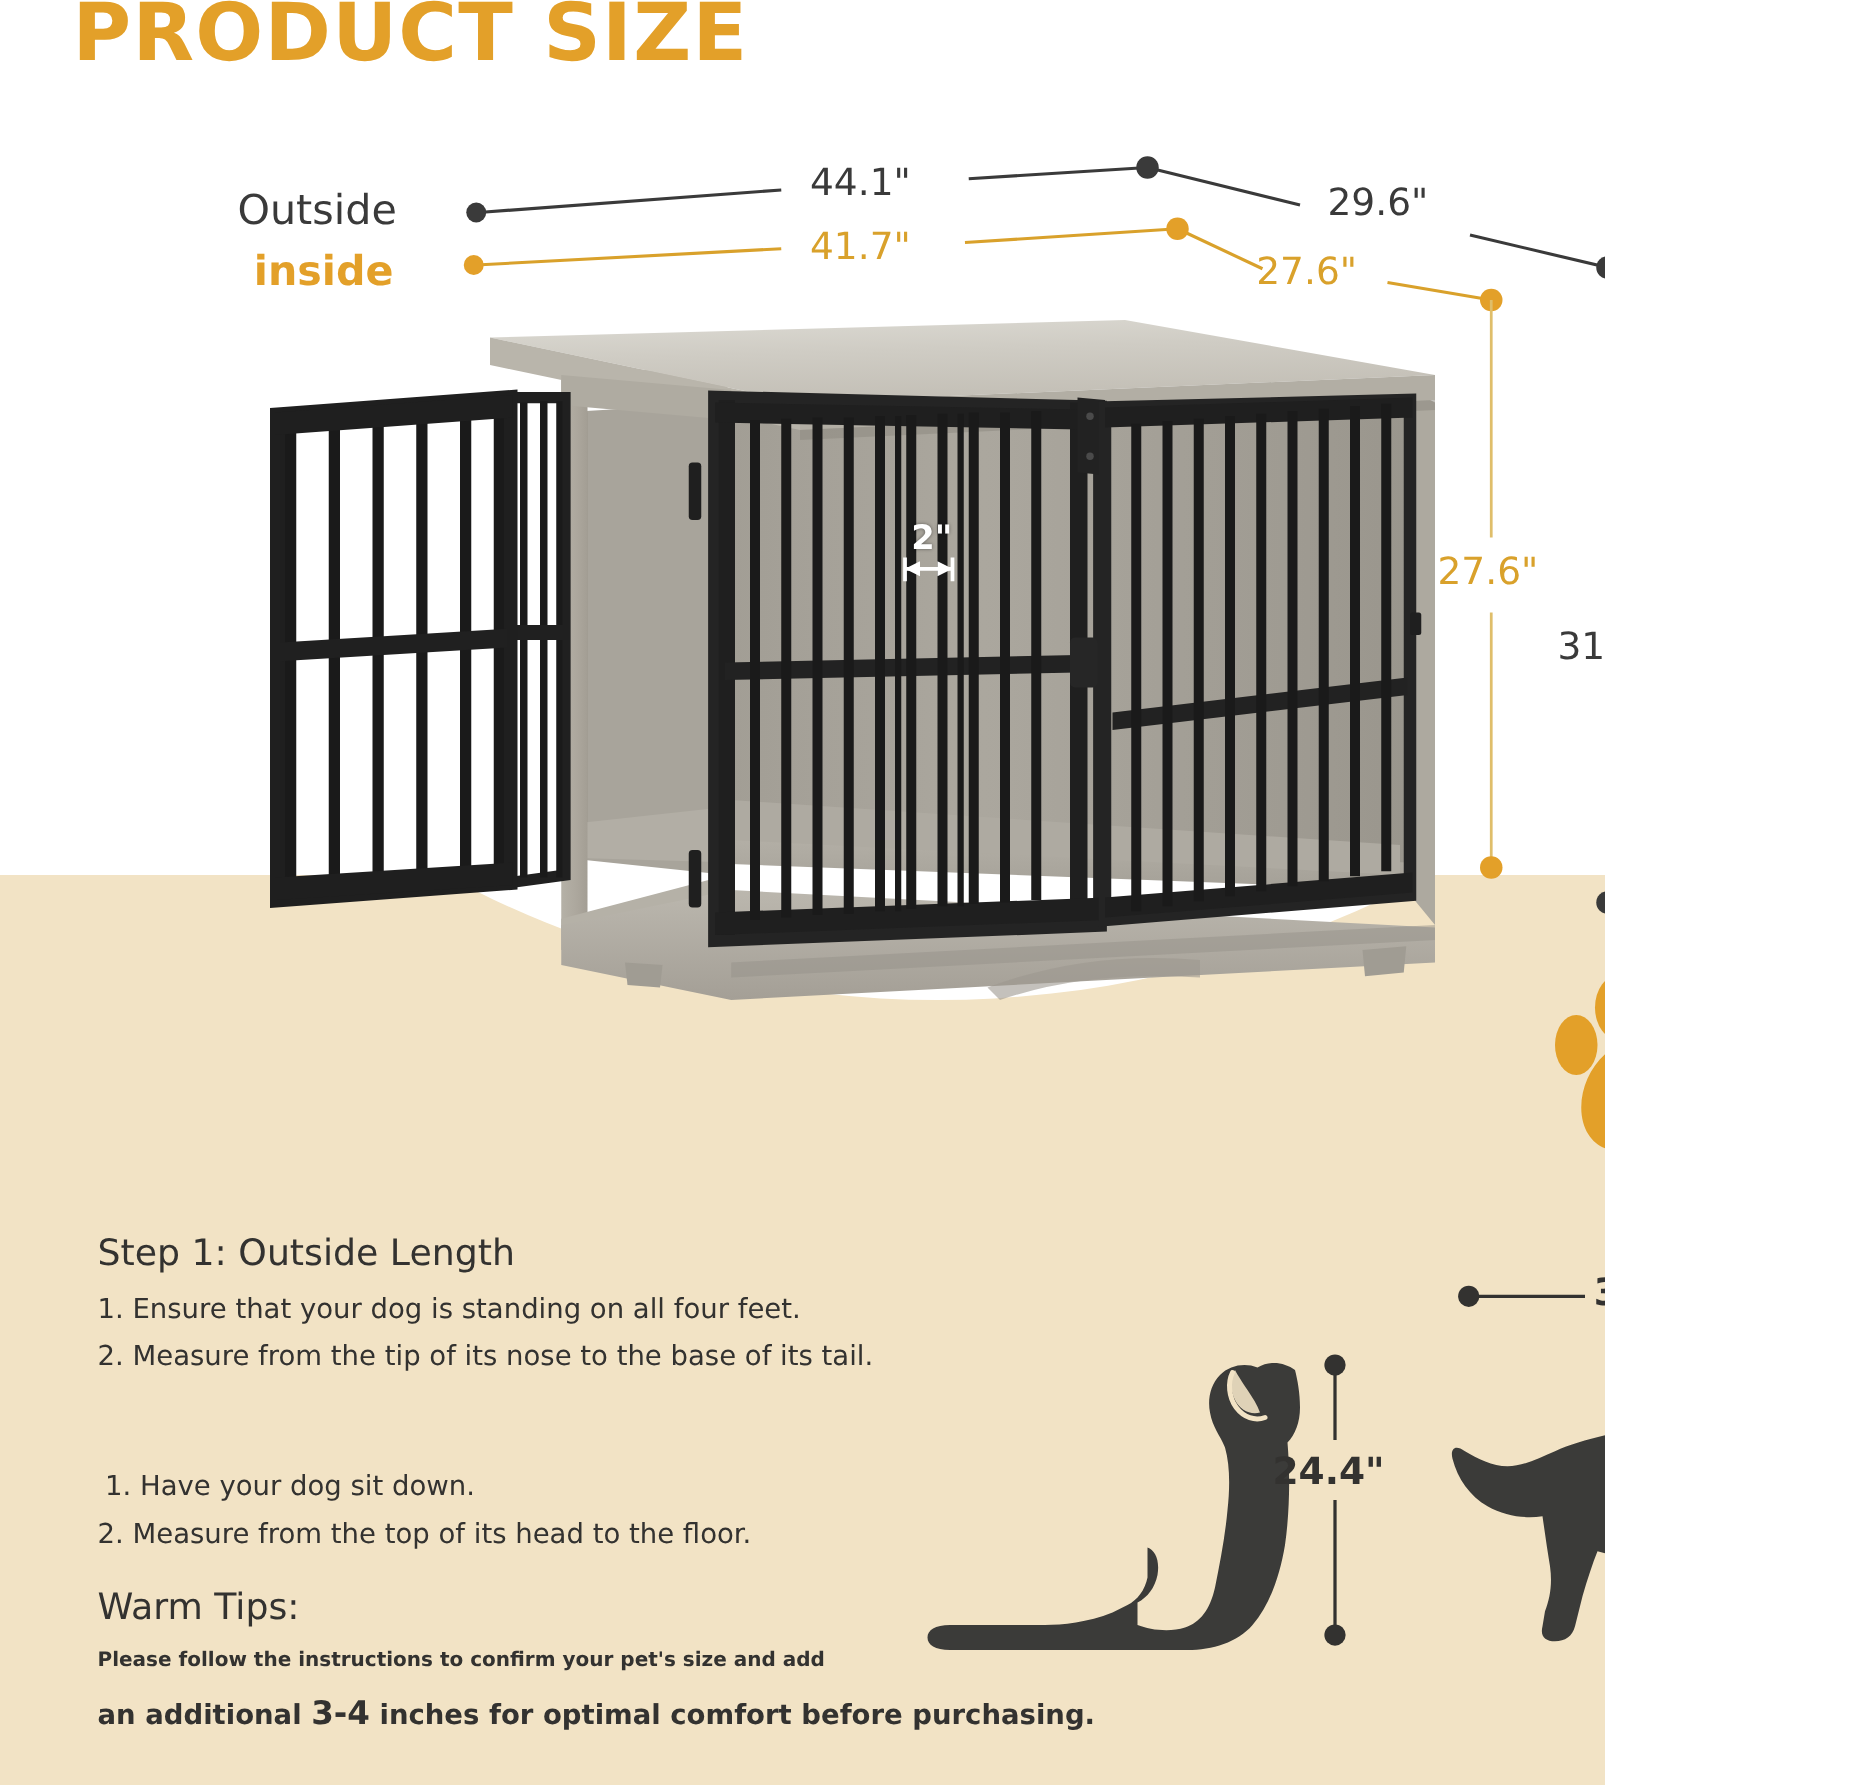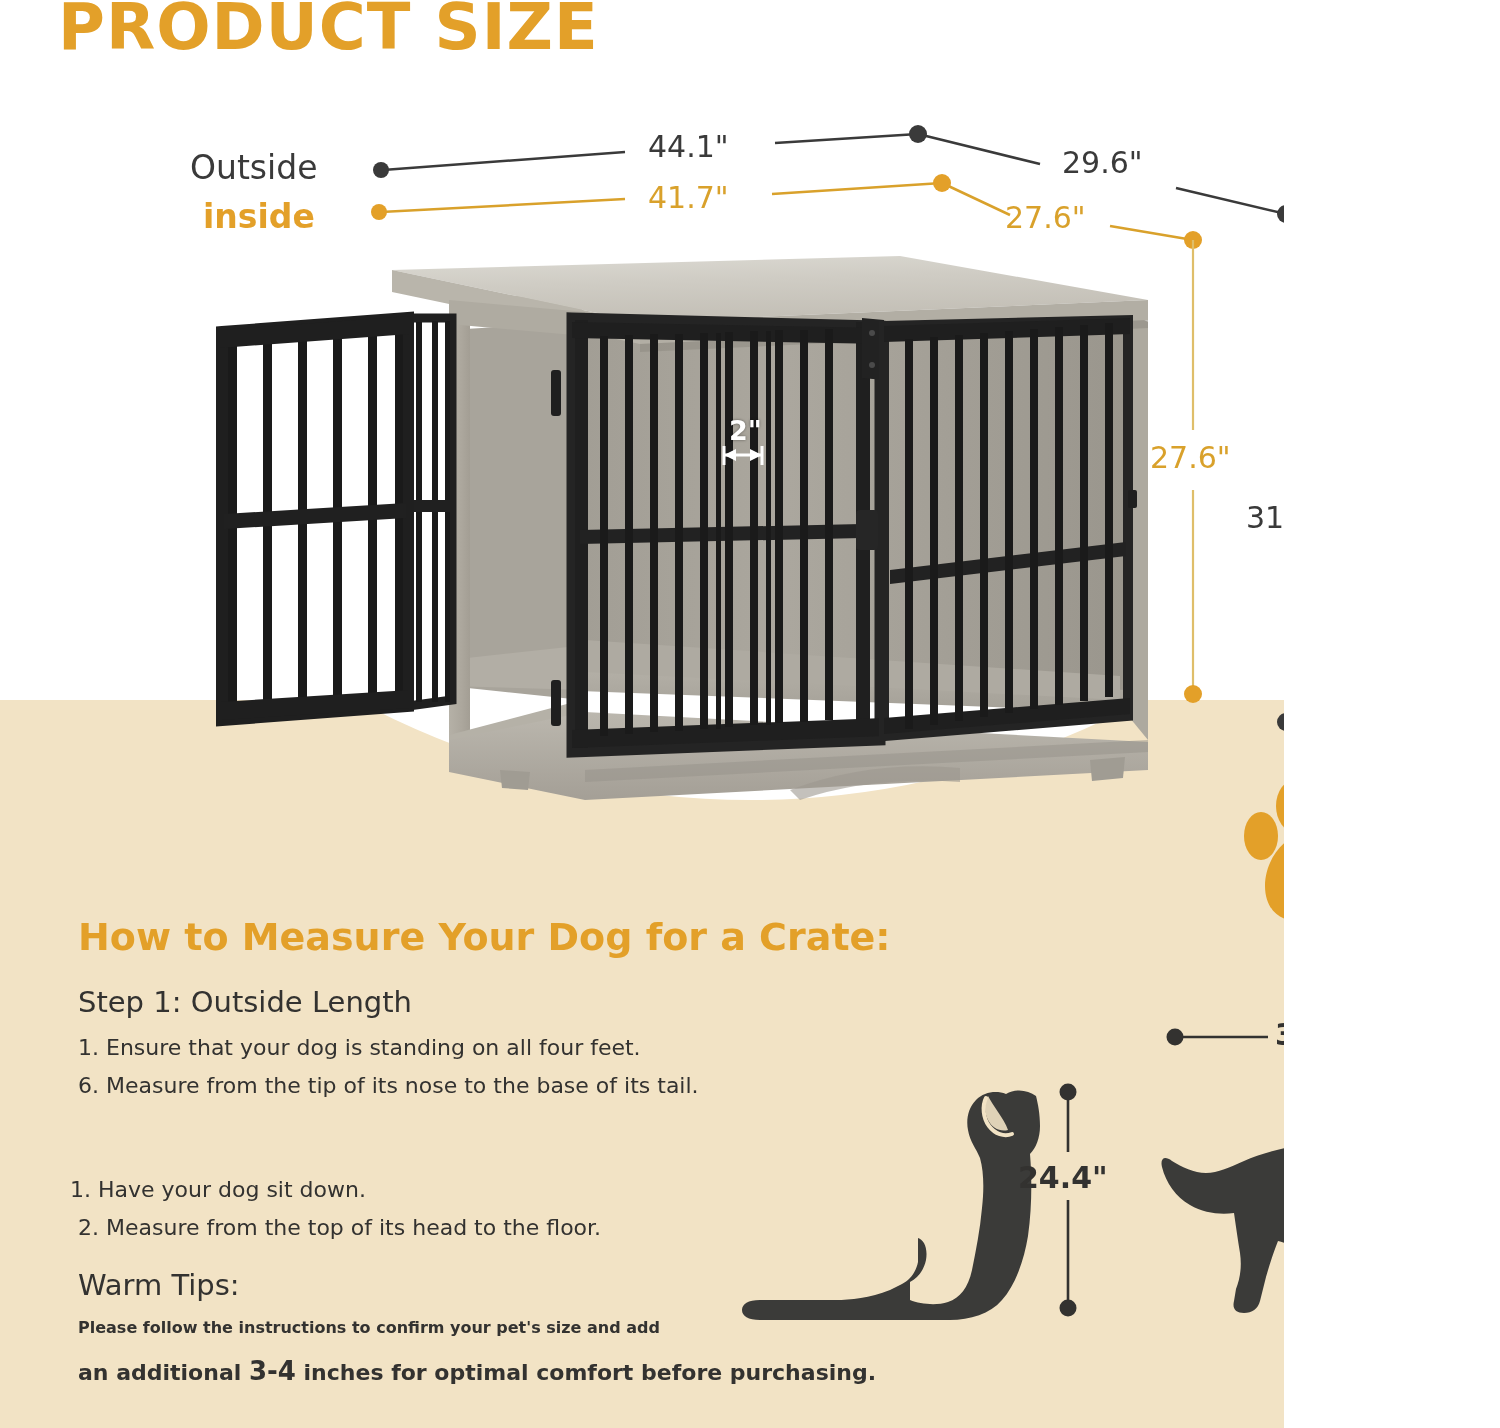--- a/index.html
+++ b/index.html
@@ -85,21 +85,21 @@
     font-family:"DejaVu Sans", sans-serif;white-space:nowrap;
   }
   .step-line{
     position:absolute;font-size:22px;color:#333230;font-weight:400;
     font-family:"DejaVu Sans", sans-serif;white-space:nowrap;
   }
   .s1h{left:78px;top:985px;}
   .s1a{left:78px;top:1035px;}
   .s1b{left:78px;top:1073px;}
   .s2h{left:78px;top:1127px;}
-  .s2a{left:70px;top:1177px;text-align:right;}
+  .s2a{left:84px;top:1177px;text-align:right;}
   .s2b{left:78px;top:1215px;}
   .wth{left:78px;top:1268px;}
   .wt1{left:78px;top:1318px;font-weight:700;font-size:16px;}
   .wt2{left:78px;top:1356px;font-weight:700;font-size:22px;}
   .wt2 b{font-size:26px;}
 
   
   .dog-dim{
     position:absolute;font-size:30px;color:#333230;font-weight:700;
     font-family:"DejaVu Sans", sans-serif;white-space:nowrap;
@@ -328,25 +328,24 @@
   <svg class="paw" viewBox="0 0 160 150">
     <ellipse cx="52" cy="28" rx="19" ry="26" fill="#E3A029"></ellipse>
     <ellipse cx="96" cy="24" rx="19" ry="26" fill="#E3A029"></ellipse>
     <ellipse cx="18" cy="58" rx="17" ry="24" fill="#E3A029"></ellipse>
     <ellipse cx="132" cy="55" rx="17" ry="24" fill="#E3A029"></ellipse>
     <path d="M75,52 C106,52 128,80 128,108 C128,133 110,146 94,141 C85,138 80,134 75,134
              C70,134 65,138 56,141 C40,146 22,133 22,108 C22,80 44,52 75,52 Z" fill="#E3A029"></path>
   </svg>
   <div class="paw-text">80 LB</div>
 
-  <div class="how-title">How to Measure Your Dog for a Crate:</div>
 
   <div class="step-head s1h">Step 1: Outside Length</div>
   <div class="step-line s1a">1. Ensure that your dog is standing on all four feet.</div>
-  <div class="step-line s1b">6. Measure from the tip of its nose to the base of its tail.</div>
+  <div class="step-line s1b">2. Measure from the tip of its nose to the base of its tail.</div>
 
   <div class="step-line s2a">1. Have your dog sit down.</div>
   <div class="step-line s2b">2. Measure from the top of its head to the floor.</div>
 
   <div class="step-head wth">Warm Tips:</div>
   <div class="step-line wt1">Please follow the instructions to confirm your pet's size and add</div>
   <div class="step-line wt2"><span>an additional </span><b>3-4</b><span> inches for optimal comfort before purchasing.</span></div>
 
   <svg style="position:absolute;left:740px;top:1050px;width:300px;height:280px;" viewBox="0 0 300 280">
     <path d="M296,46 C288,40 276,38 266,44 C256,40 244,42 236,50

